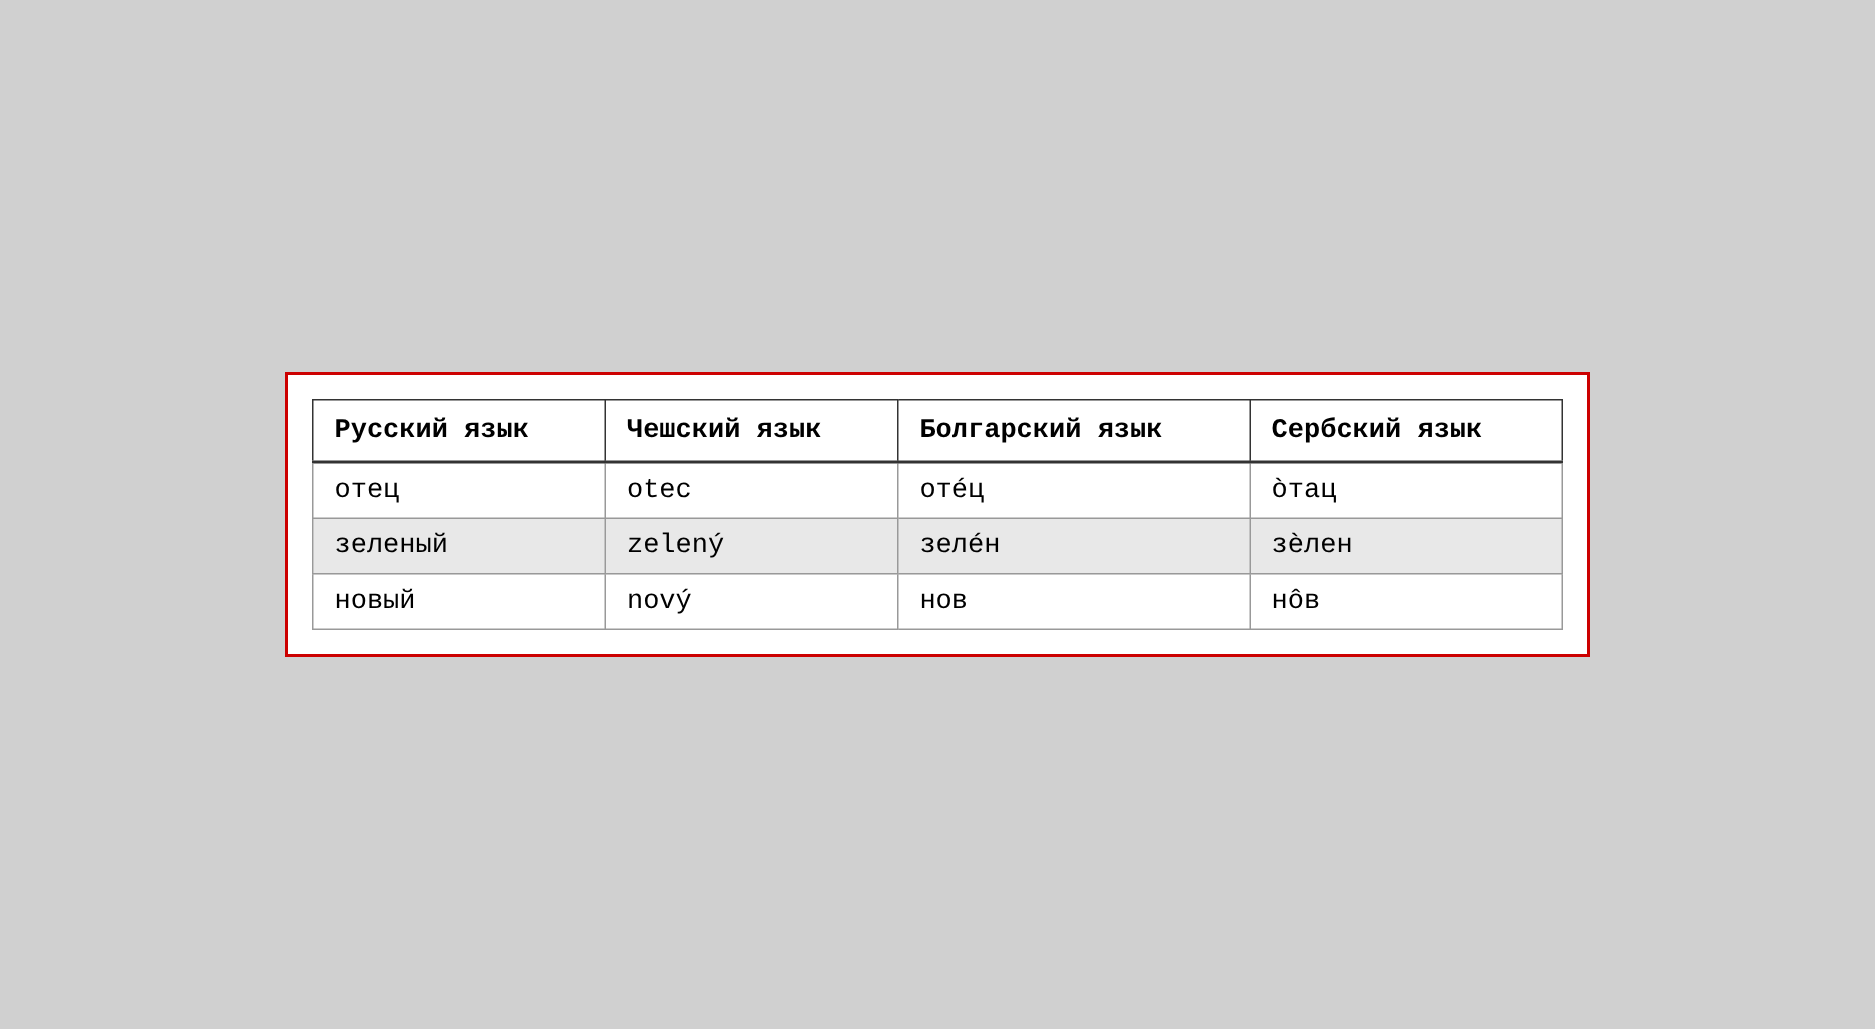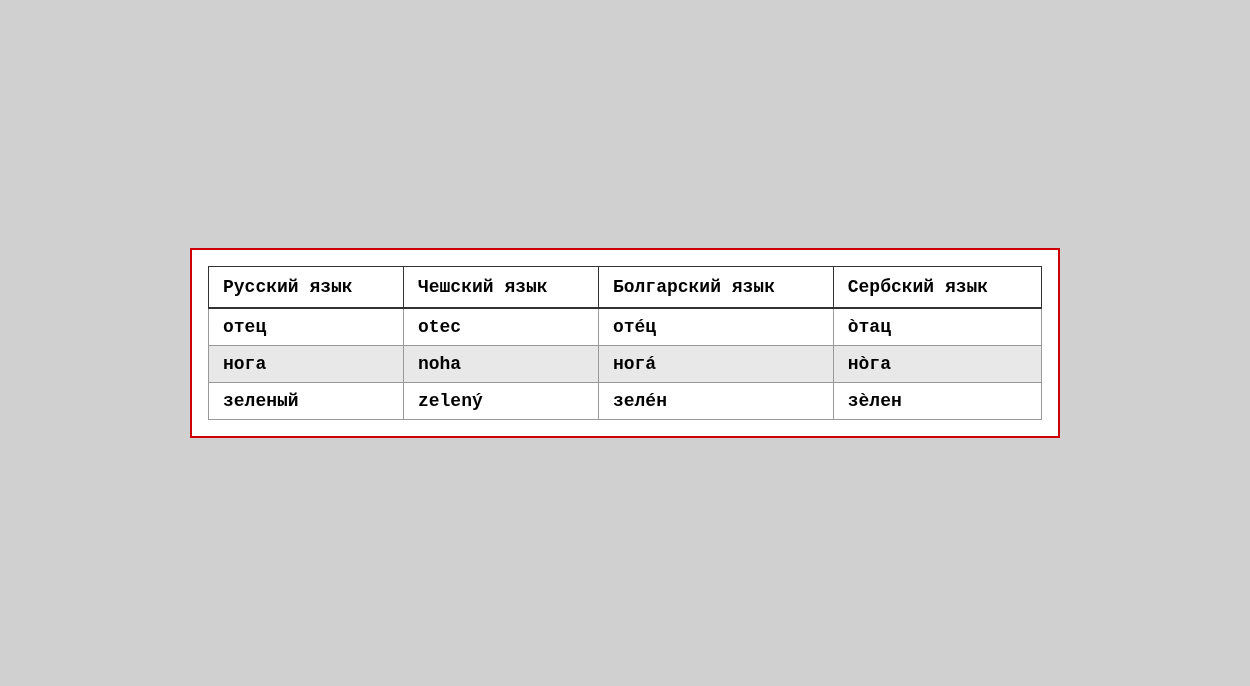--- a/index.html
+++ b/index.html
@@ -40,21 +40,20 @@
       background: #ffffff;
       vertical-align: top;
       font-size: 18px;
     }
 
     tbody tr td {
       border: 1px solid #999;
       padding: 8px 14px;
       font-size: 18px;
       vertical-align: middle;
-      font-weight: bold;
     }
 
     tbody tr:nth-child(odd) {
       background: #ffffff;
     }
 
     tbody tr:nth-child(even) {
       background: #e8e8e8;
     }
 
@@ -76,26 +75,26 @@
       </tr>
     </thead>
     <tbody id="table-body">
     <tr>
           <td>отец</td>
           <td>otec</td>
           <td>отéц</td>
           <td>òтац</td>
         </tr>
         <tr>
-          <td>нога</td>
-          <td>noha</td>
-          <td>ногá</td>
-          <td>нòга</td>
-        </tr>
-        <tr>
           <td>зеленый</td>
           <td>zelený</td>
           <td>зелéн</td>
           <td>зèлен</td>
+        </tr>
+        <tr>
+          <td>новый</td>
+          <td>nový</td>
+          <td>нов</td>
+          <td>нôв</td>
         </tr>
       </tbody>
   </table>
 </div>
 
 </body></html>

